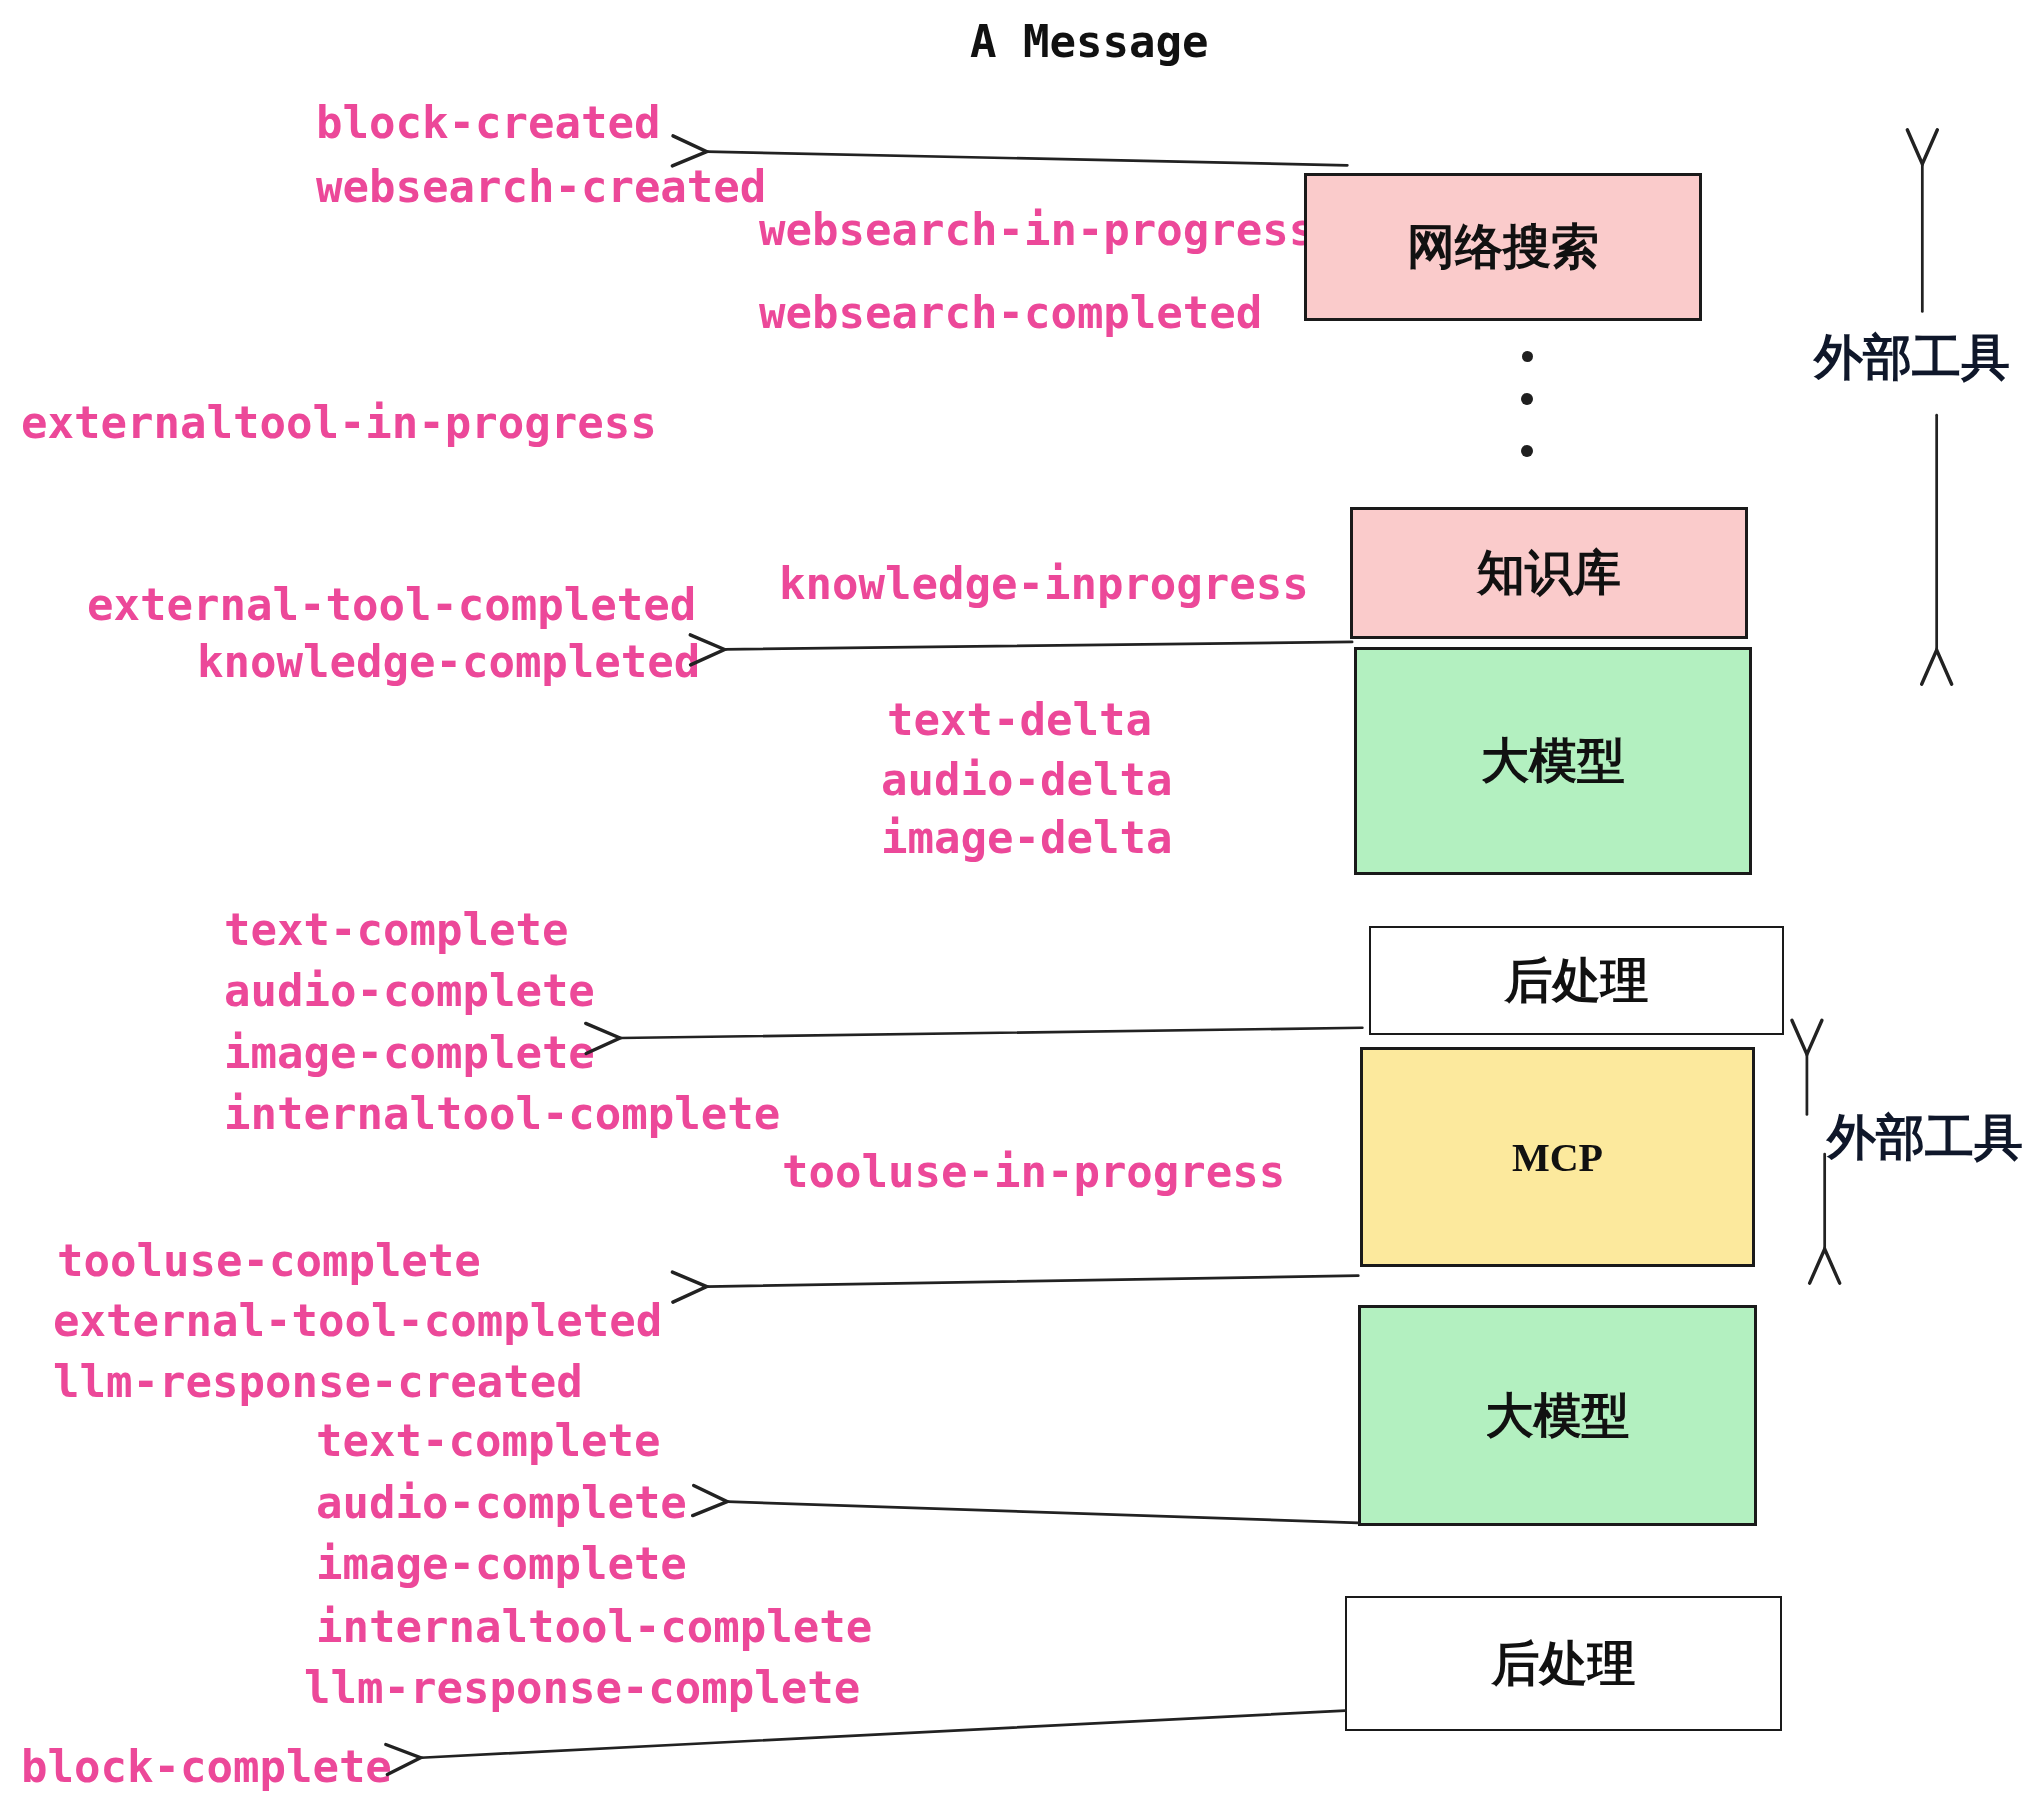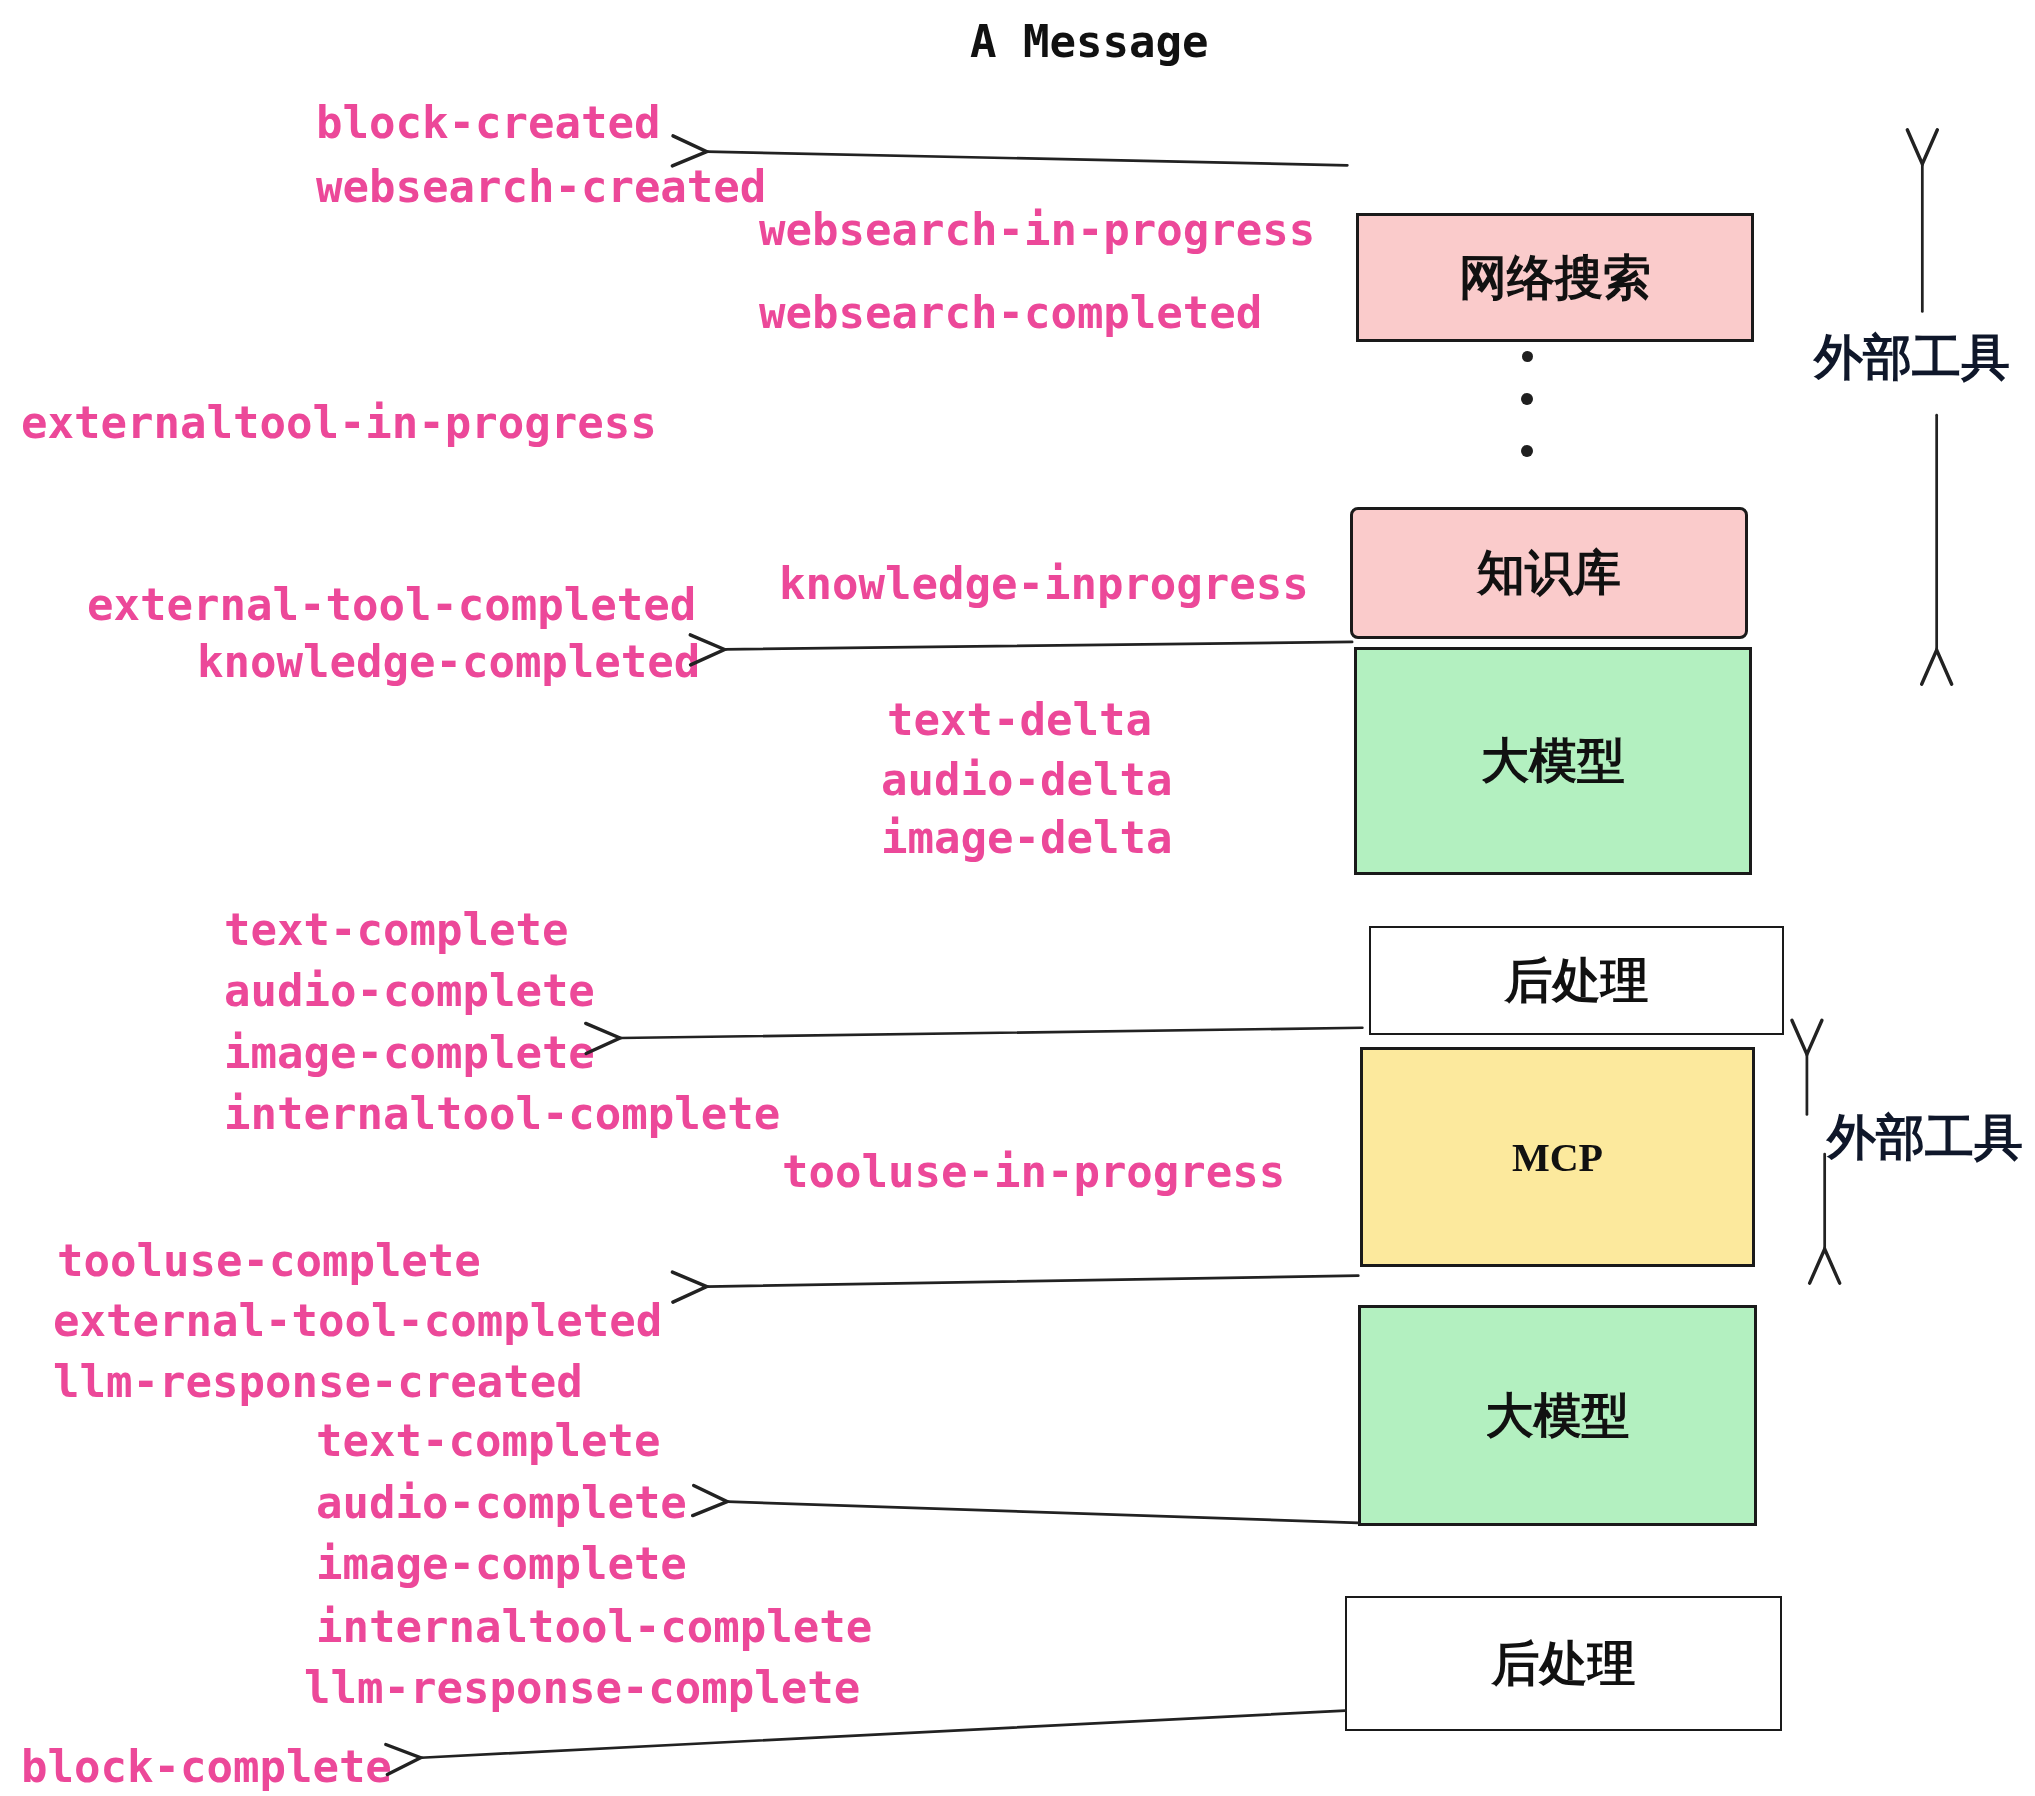--- a/index.html
+++ b/index.html
@@ -94,24 +94,24 @@
 <div class="ev" style="left:57px;   top:1260px">tooluse-complete</div>
 <div class="ev" style="left:53px;   top:1320px">external-tool-completed</div>
 <div class="ev" style="left:53px;   top:1381px">llm-response-created</div>
 <div class="ev" style="left:316px;  top:1440px">text-complete</div>
 <div class="ev" style="left:316px;  top:1502px">audio-complete</div>
 <div class="ev" style="left:316px;  top:1563px">image-complete</div>
 <div class="ev" style="left:316px;  top:1626px">internaltool-complete</div>
 <div class="ev" style="left:304px;  top:1687px">llm-response-complete</div>
 <div class="ev" style="left:21px;   top:1766px">block-complete</div>
 
-<div class="box" style="left: 1356px; top: 173px; width: 398px; height: 129px; background-color: rgb(250, 203, 203); margin-top: 40px;">
+<div class="box" style="left: 1304px; top: 173px; width: 398px; height: 148px; background-color: rgb(250, 203, 203);">
   <span class="box-label">网络搜索</span>
 </div>
-<div class="box" style="left: 1350px; top: 507px; width: 398px; height: 132px; background-color: rgb(250, 203, 203); border-radius: 8px;">
+<div class="box" style="left: 1350px; top: 507px; width: 398px; height: 132px; background-color: rgb(250, 203, 203);">
   <span class="box-label">知识库</span>
 </div>
 <div class="box" style="left: 1354px; top: 647px; width: 398px; height: 228px; background-color: rgb(179, 240, 192);">
   <span class="box-label">大模型</span>
 </div>
 <div class="box box--thin" style="left: 1369px; top: 906px; width: 415px; height: 109px; background-color: rgb(255, 255, 255);">
   <span class="box-label">后处理</span>
 </div>
 <div class="box" style="left: 1360px; top: 1047px; width: 395px; height: 220px; background-color: rgb(252, 233, 157);">
   <span class="box-label box-label--mono">MCP</span>

